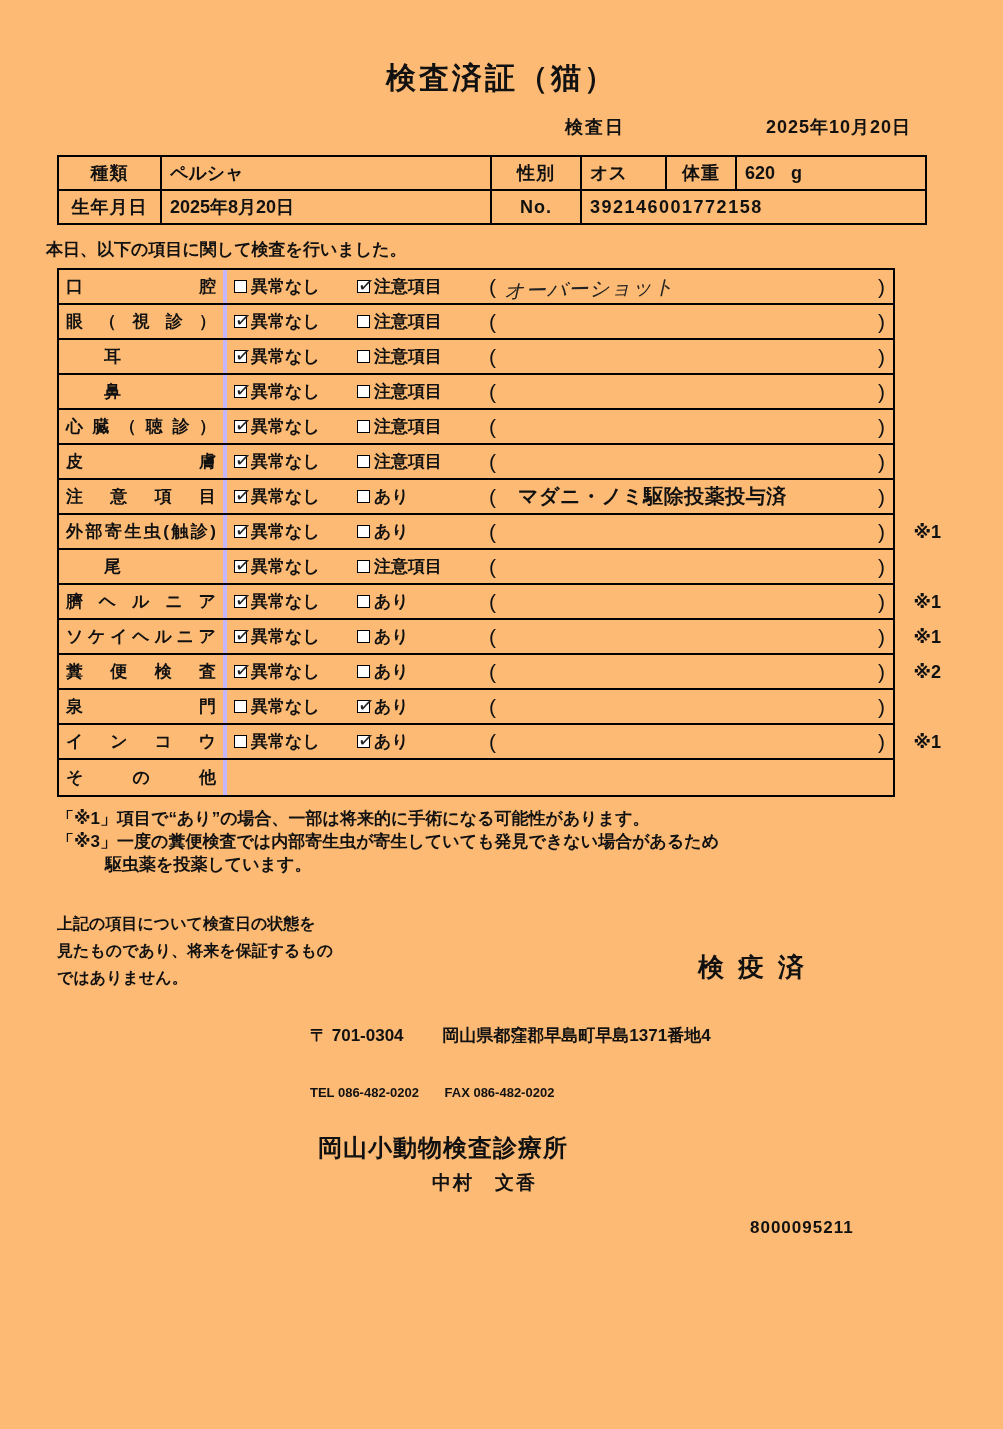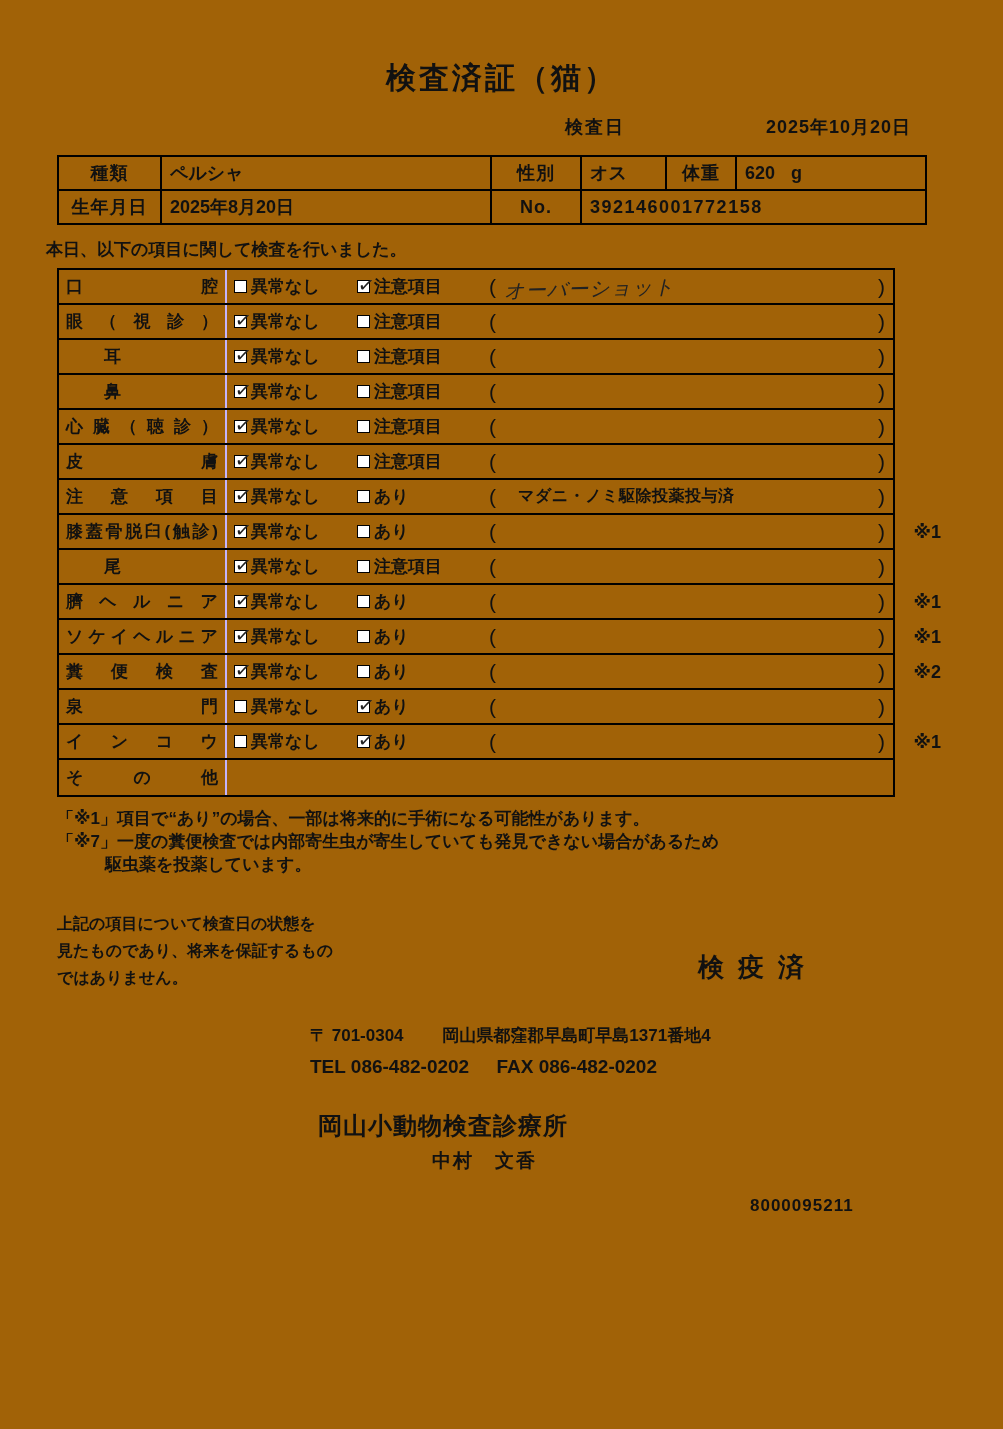--- a/index.html
+++ b/index.html
@@ -2,21 +2,21 @@
 <html><head>
 <meta charset="utf-8">
 <style>
   * { box-sizing: border-box; margin: 0; padding: 0; }
   html, body { background: #ffffff; }
   body { font-family: "Liberation Sans", "DejaVu Sans", sans-serif; color: #111; }
   .page {
     position: relative;
     width: 1003px;
     height: 1429px;
-    background: #a16207;
+    background: #fdba74;
     overflow: hidden;
   }
 
   
   .doc-title {
     padding-top: 58px;
     text-align: center;
     font-size: 30px;
     font-weight: 700;
     letter-spacing: 3px;
@@ -46,21 +46,21 @@
   .weight-cell .unit { display: inline-block; margin-left: 16px; margin-right: 6px; font-weight: 600; }
   .no-cell { letter-spacing: 1.5px; font-size: 19px; }
 
   
   .intro { margin: 13px 0 7px 46px; font-size: 17px; font-weight: 600; }
 
   
   .check-table { margin-left: 57px; width: 838px; border: 2px solid #000; position: relative; }
   .crow { display: flex; align-items: stretch; height: 35px; border-bottom: 2px solid #000; position: relative; }
   .crow:last-child { border-bottom: none; }
-  .name-cell { width: 168px; flex: none; border-right: 2px solid #c4b5fd; display: flex; align-items: center; padding: 0 7px; }
+  .name-cell { width: 168px; flex: none; border-right: 4px solid #c4b5fd; display: flex; align-items: center; padding: 0 7px; }
   .name-text {
     width: 100%;
     font-size: 17px;
     font-weight: 600;
     text-align: justify;
     text-align-last: justify;
     text-justify: inter-character;
     white-space: nowrap;
   }
   .name-cell.indent .name-text { text-align: left; text-align-last: left; padding-left: 38px; }
@@ -83,36 +83,36 @@
     left: 0px; top: -8px;
     font-size: 20px;
     font-weight: 600;
     transform: rotate(8deg);
     color: #222;
   }
   .paren-area { flex: 1; display: flex; align-items: center; padding-right: 8px; }
   .paren { font-size: 21px; font-weight: 400; flex: none; }
   .remark { flex: 1; padding: 0 8px; font-size: 18px; overflow: hidden; white-space: nowrap; }
   .remark.hand { font-style: italic; font-size: 20px; transform: rotate(-1.5deg); color: #222; letter-spacing: 1px; }
-  .remark.strong { font-weight: 700; font-size: 16px; letter-spacing: 0.5px; padding-left: 22px; }
+  .remark.strong { font-weight: 700; font-size: 20px; letter-spacing: 0.5px; padding-left: 22px; }
   .note-mark { position: absolute; right: -48px; top: 6px; font-size: 18px; font-weight: 700; white-space: nowrap; }
 
   
   .footnotes { margin: 10px 0 0 57px; font-size: 17px; font-weight: 600; line-height: 23px; }
   .footnotes .cont { padding-left: 48px; }
 
   
   .closing { position: relative; margin-top: 34px; height: 92px; }
   .disclaimer { margin-left: 57px; font-size: 16px; font-weight: 700; line-height: 27px; }
   .stamp { position: absolute; left: 698px; top: 40px; font-size: 26px; font-weight: 600; letter-spacing: 14px; white-space: nowrap; }
 
   
   .postal-line { margin: 22px 0 0 310px; font-size: 17px; font-weight: 600; }
   .postal-line .addr { margin-left: 34px; }
-  .tel-line { margin: 9px 0 0 310px; font-size: 19px; font-weight: 600; }
+  .tel-line { margin: 38px 0 0 310px; font-size: 13px; font-weight: 600; }
   .tel-line .fax { margin-left: 22px; }
   .clinic-name { margin: 32px 0 0 318px; font-size: 24px; font-weight: 600; letter-spacing: 1px; }
   .person-name { margin: 6px 0 0 432px; font-size: 19px; font-weight: 600; letter-spacing: 2px; }
   .serial { margin: 22px 0 0 750px; font-size: 17px; font-weight: 600; letter-spacing: 1px; }
 </style>
 </head>
 <body>
 
 <div class="page">
 
@@ -296,21 +296,21 @@
         <span class="paren-area">
           <span class="paren">(</span>
           <span class="remark strong">マダニ・ノミ駆除投薬投与済</span>
           <span class="paren">)</span>
         </span>
       </div>
       <span class="note-mark"></span>
     </div>
       <div class="crow">
       <div class="name-cell">
-        <span class="name-text">膝蓋骨脱臼(触診)</span>
+        <span class="name-text">外部寄生虫(触診)</span>
       </div>
       <div class="row-body">
         <span class="opt opt1">
           <span class="cb checked"></span>
           <span class="opt-label">異常なし</span>
         </span>
         <span class="opt opt2">
           <span class="cb"></span>
           <span class="opt-label">あり</span>
         </span>
@@ -466,21 +466,21 @@
           <span class="remark"></span>
           <span class="paren">)</span>
         </span>
       </div>
       <span class="note-mark"></span>
     </div>
     </div>
 
   <div class="footnotes">
     <div>「※1」項目で“あり”の場合、一部は将来的に手術になる可能性があります。</div>
-    <div>「※7」一度の糞便検査では内部寄生虫が寄生していても発見できない場合があるため</div>
+    <div>「※3」一度の糞便検査では内部寄生虫が寄生していても発見できない場合があるため</div>
     <div class="cont">駆虫薬を投薬しています。</div>
   </div>
 
   <div class="closing">
     <div class="disclaimer">
       <div>上記の項目について検査日の状態を</div>
       <div>見たものであり、将来を保証するもの</div>
       <div>ではありません。</div>
     </div>
     <div class="stamp">検疫済</div>

